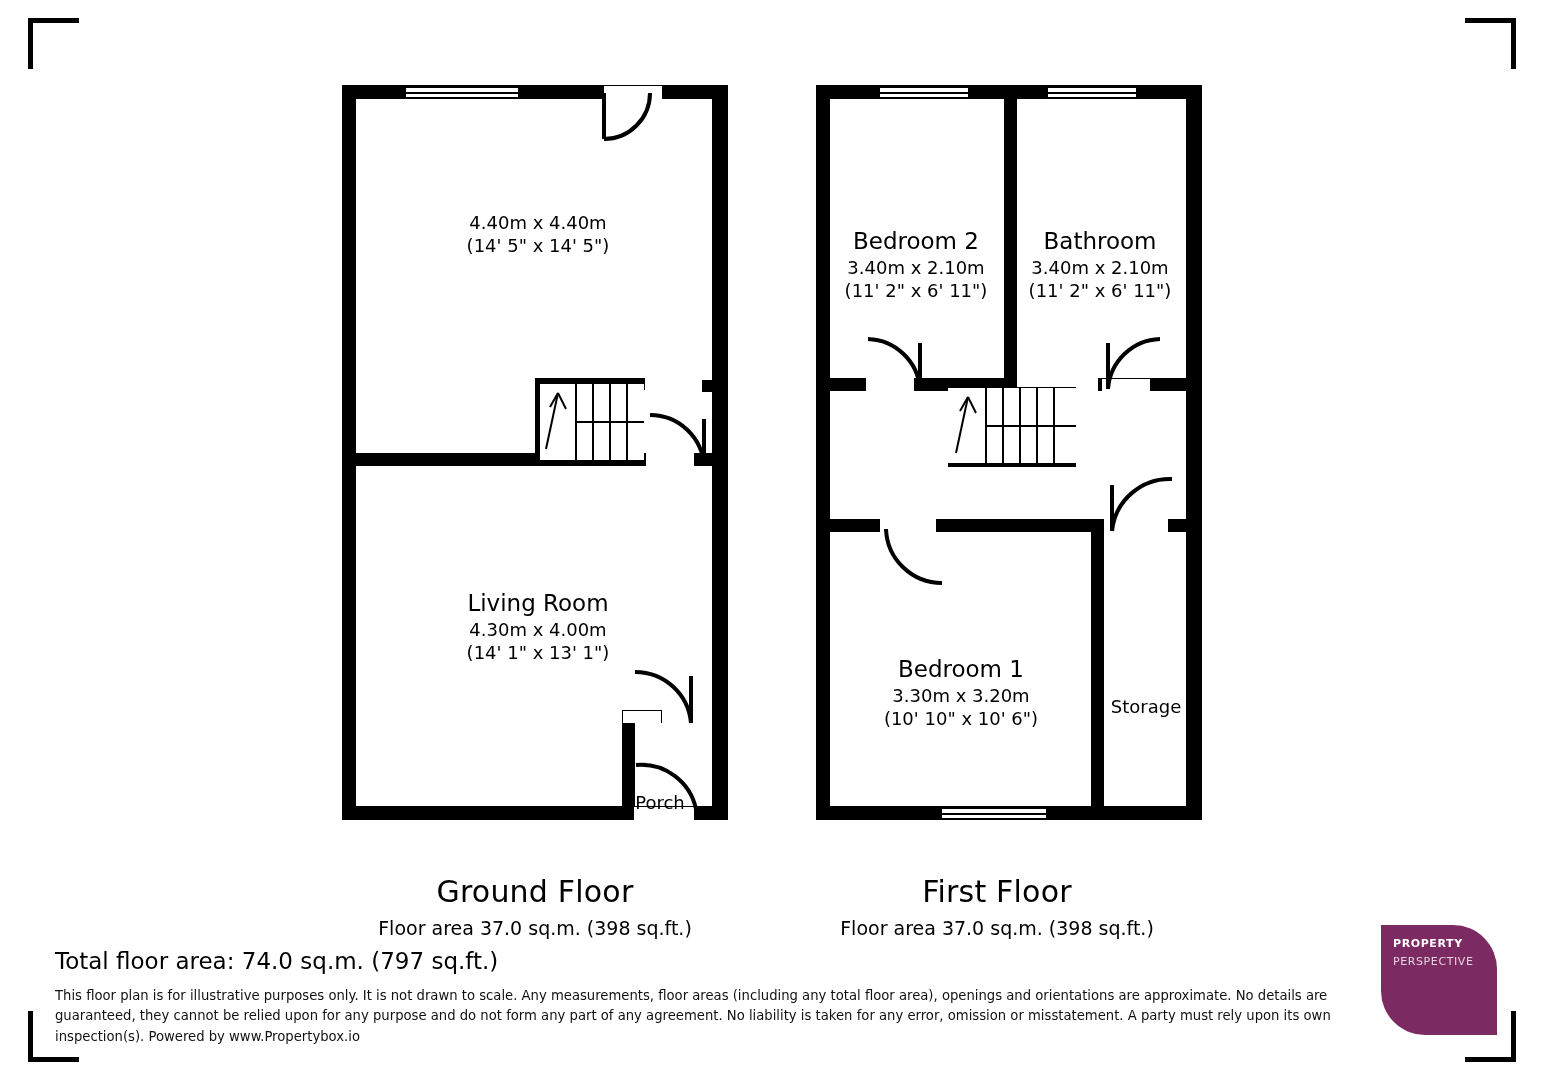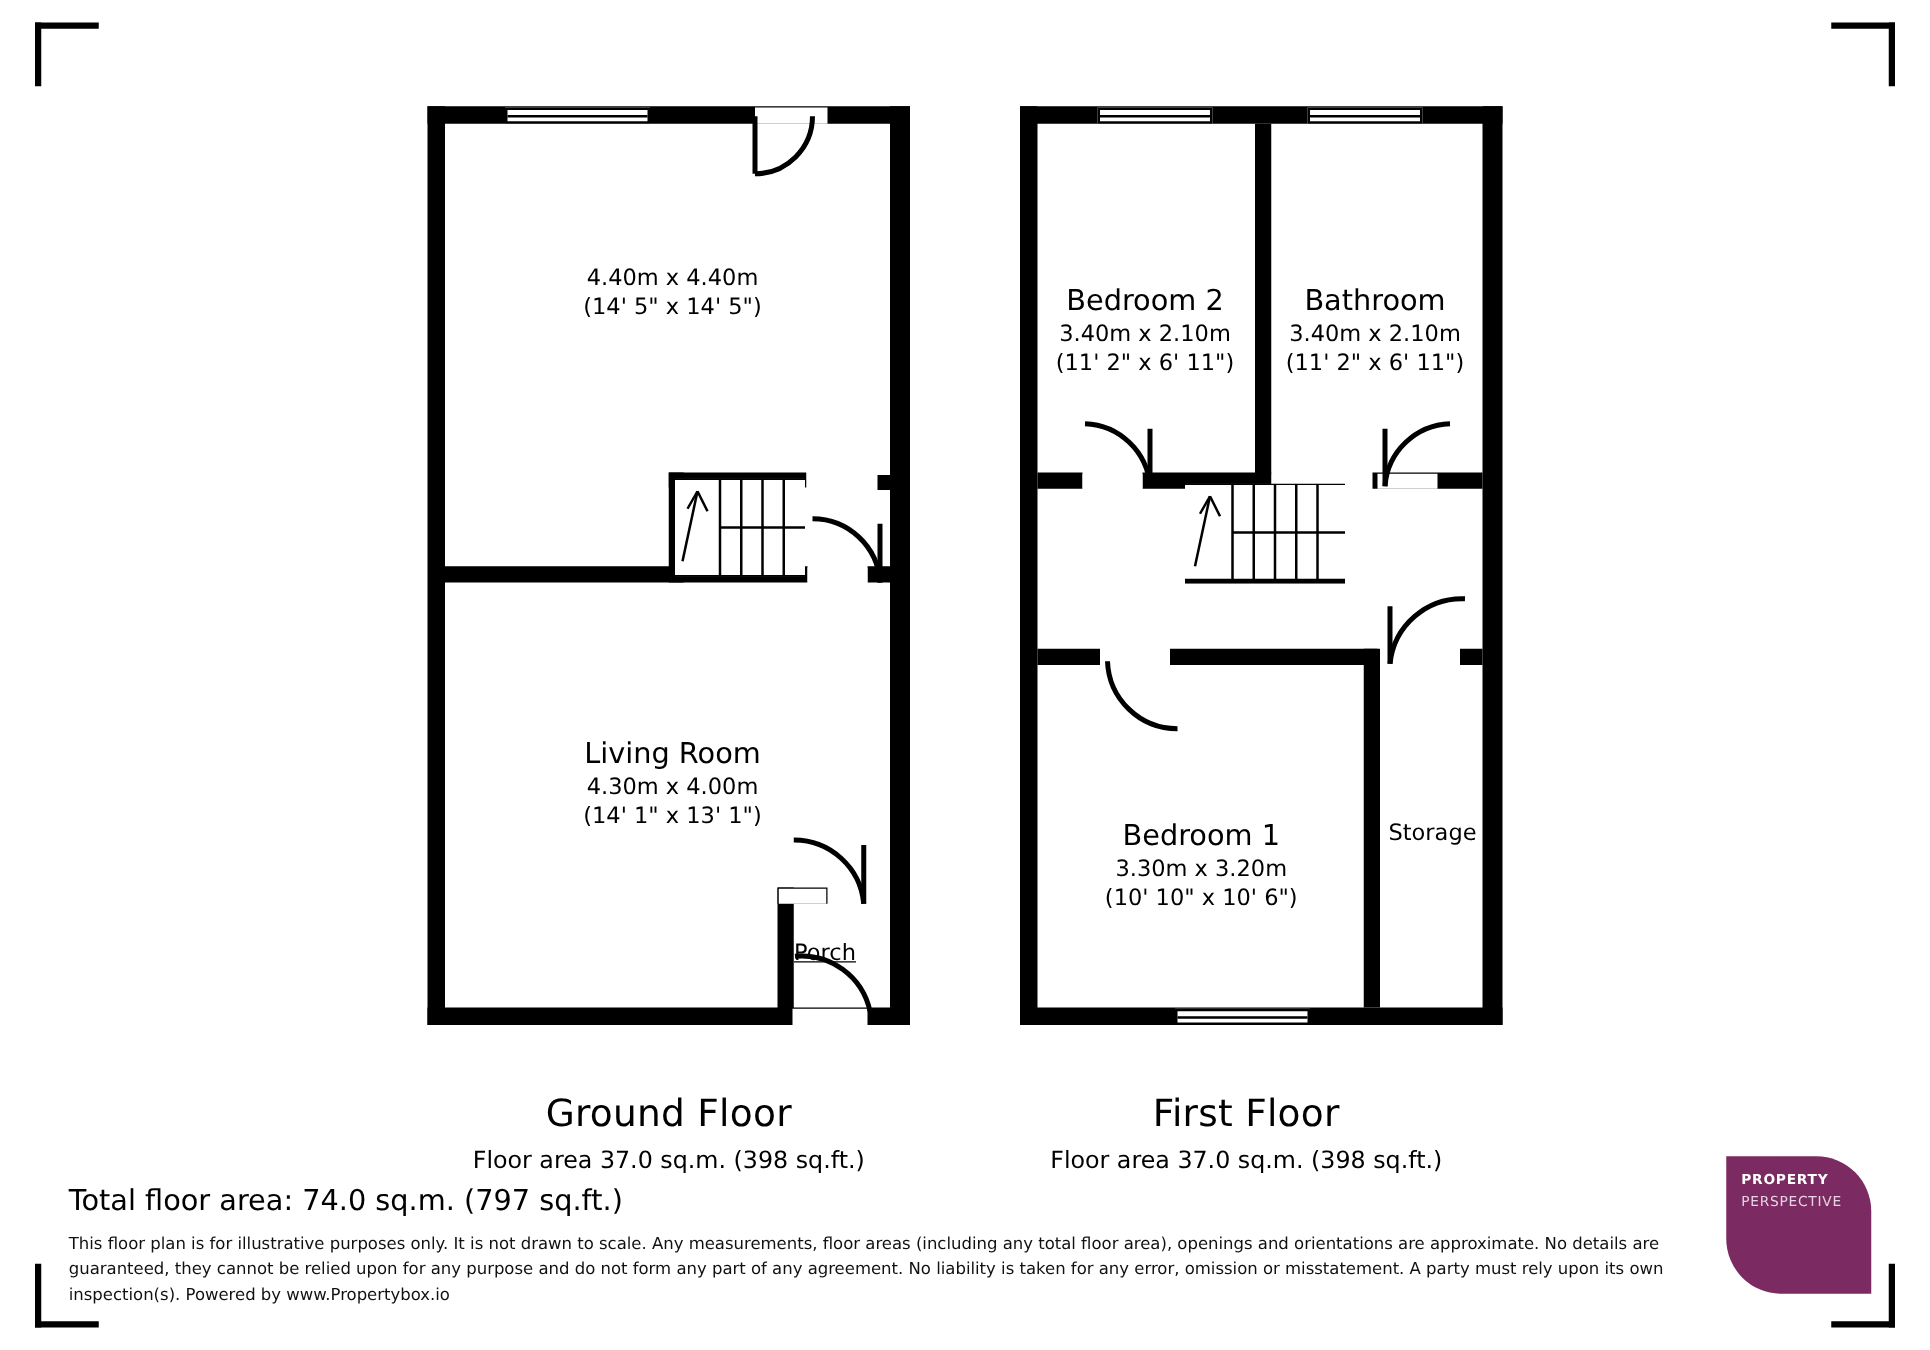--- a/index.html
+++ b/index.html
@@ -78,21 +78,21 @@
     white-space: nowrap;
   }
   .room-label .rname {
     display: block;
     font-size: 23px;
   }
   .room-label .rdim {
     display: block;
     font-size: 18px;
   }
-  .room-label.small .rname { font-size: 18px; }
+  .room-label.small .rname { font-size: 18px; margin-top: 40px; }
 
   
   .stairs { position: absolute; }
   .stairs svg { display: block; }
 
   
   .floor-title {
     position: absolute;
     text-align: center;
     width: 420px;
@@ -236,21 +236,21 @@
       <span class="rdim">4.40m x 4.40m</span>
       <span class="rdim">(14' 5" x 14' 5")</span>
     </div>
 
     <div class="room-label" style="left:53px; top:504px; width:286px;">
       <span class="rname">Living Room</span>
       <span class="rdim">4.30m x 4.00m</span>
       <span class="rdim">(14' 1" x 13' 1")</span>
     </div>
 
-    <div class="room-label small" style="left:263px; top:666px; width:110px;text-decoration:underline;">
+    <div class="room-label small" style="left:263px; top:666px; width:110px;">
       <span class="rname">Porch</span>
     </div>
   </div>
 
   <div class="plan" id="plan-first">
 
     <div class="wall" style="left:0; top:0; width:386px; height:14px;"></div>
     <div class="wall" style="left:0; top:0; width:14px; height:735px;"></div>
     <div class="wall" style="left:370px; top:0; width:16px; height:735px;"></div>
     <div class="wall" style="left:0; top:721px; width:386px; height:14px;"></div>

